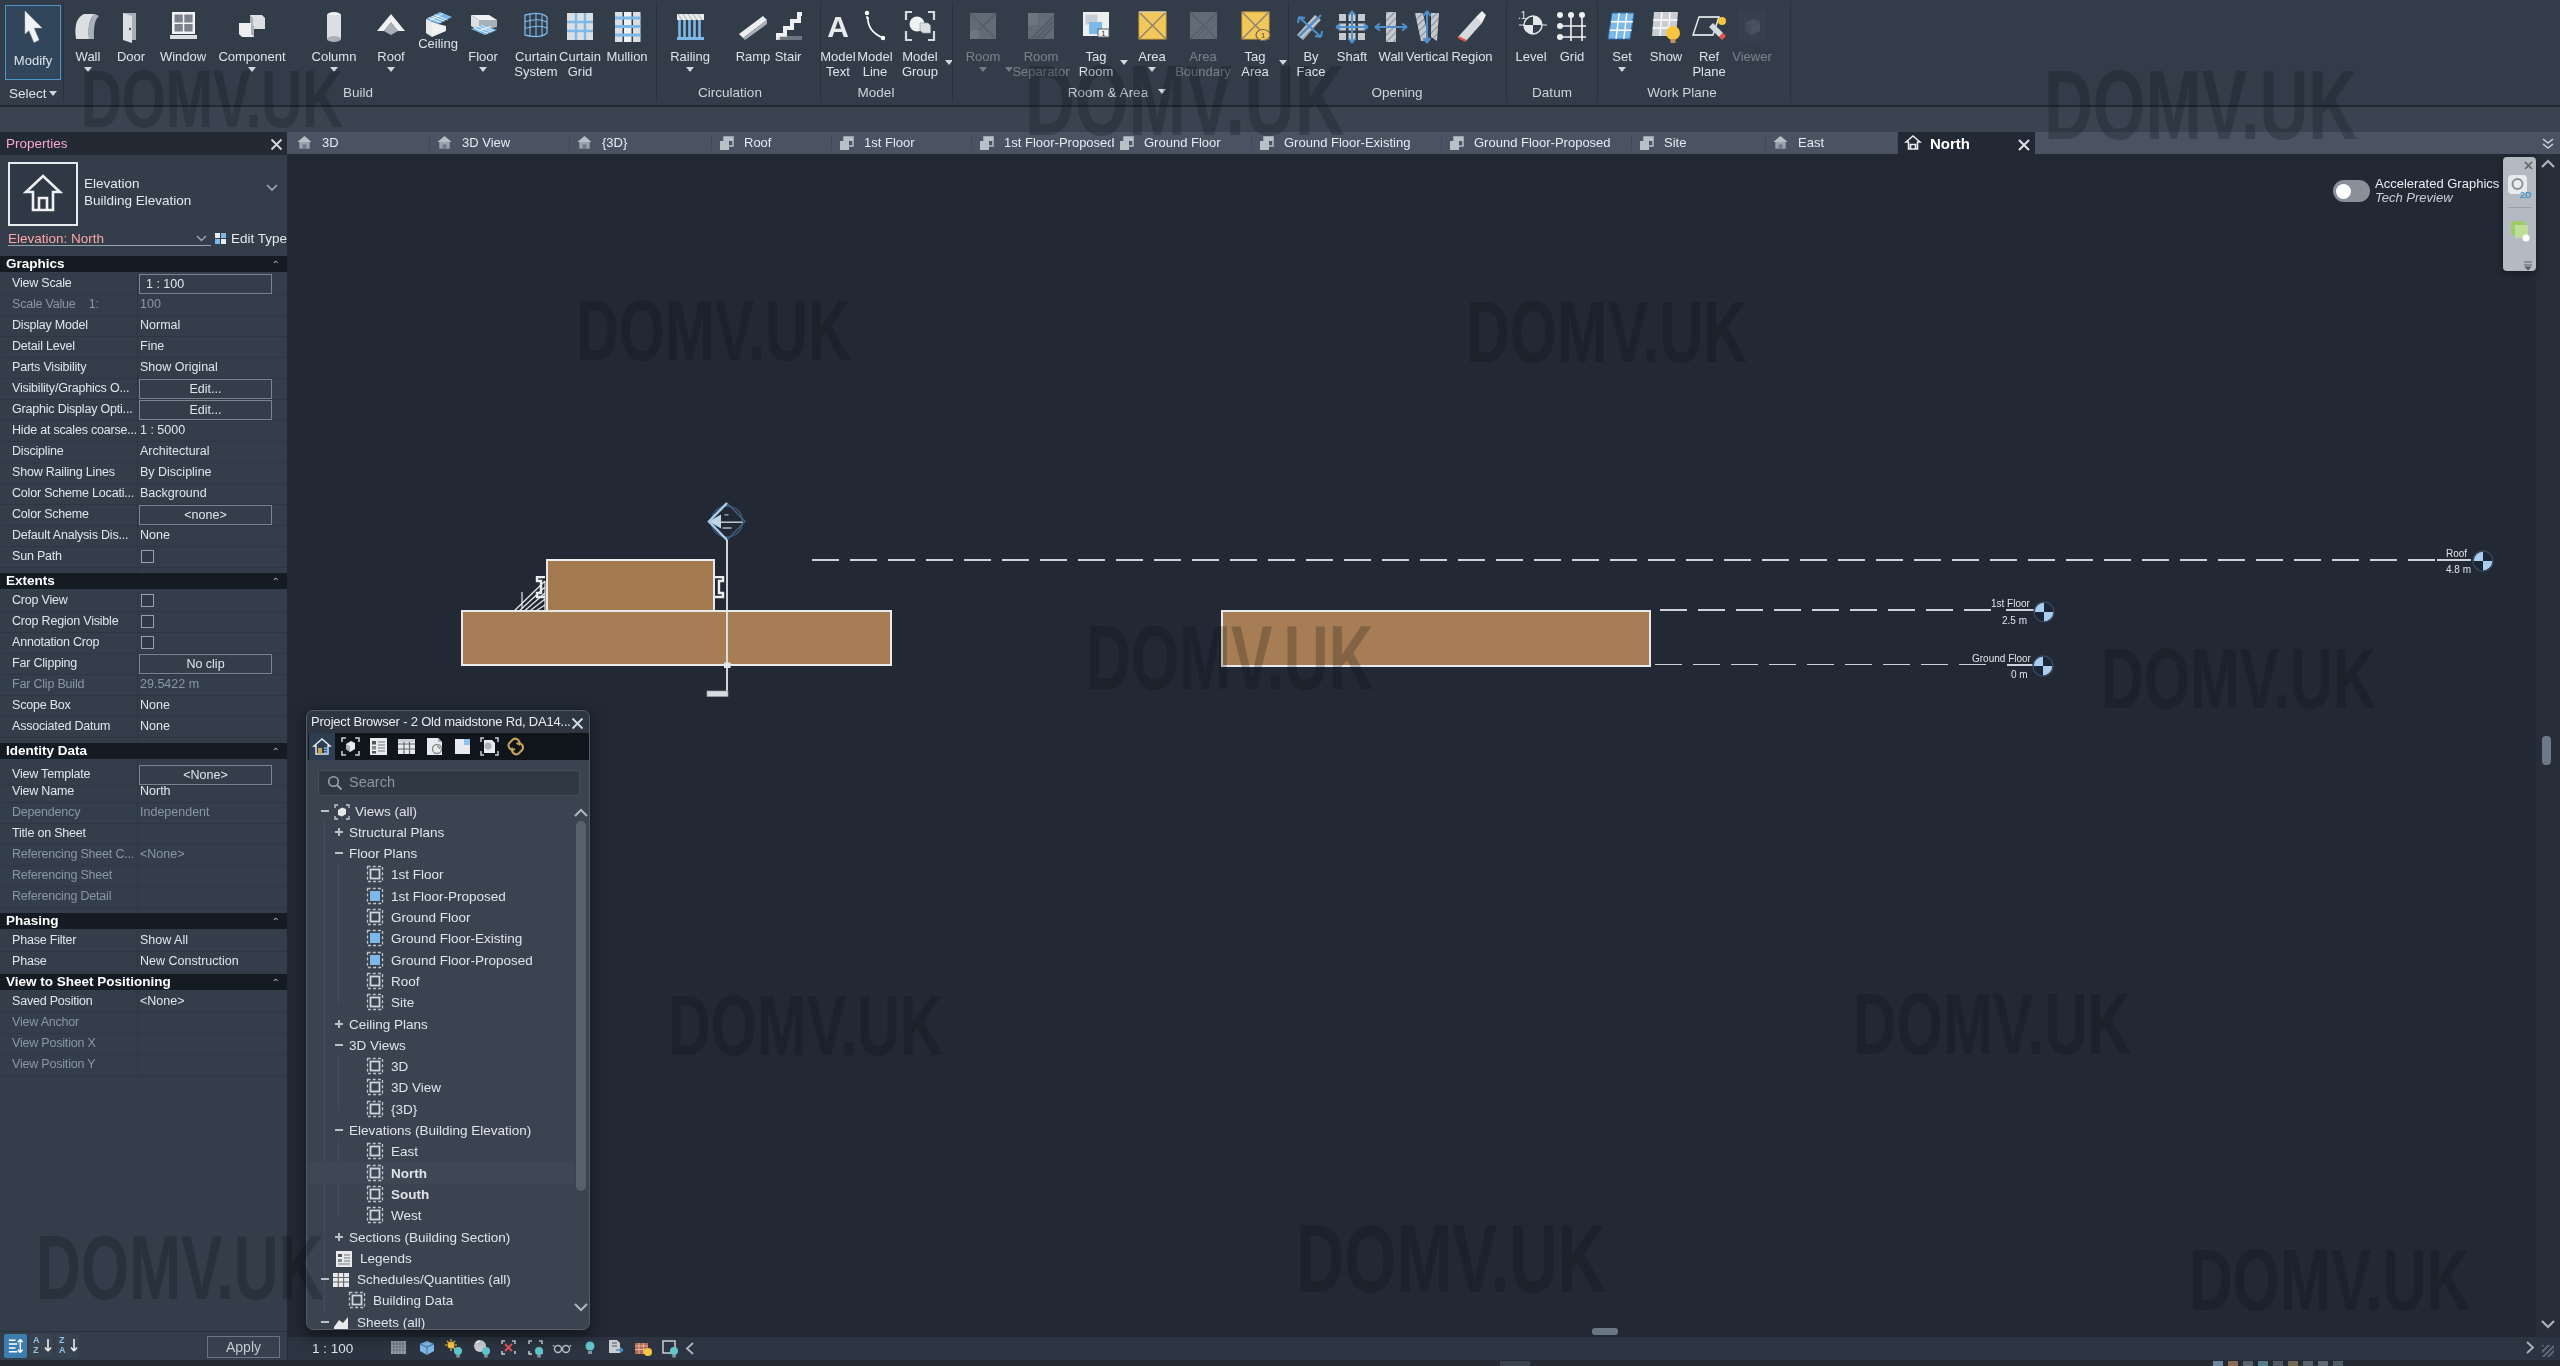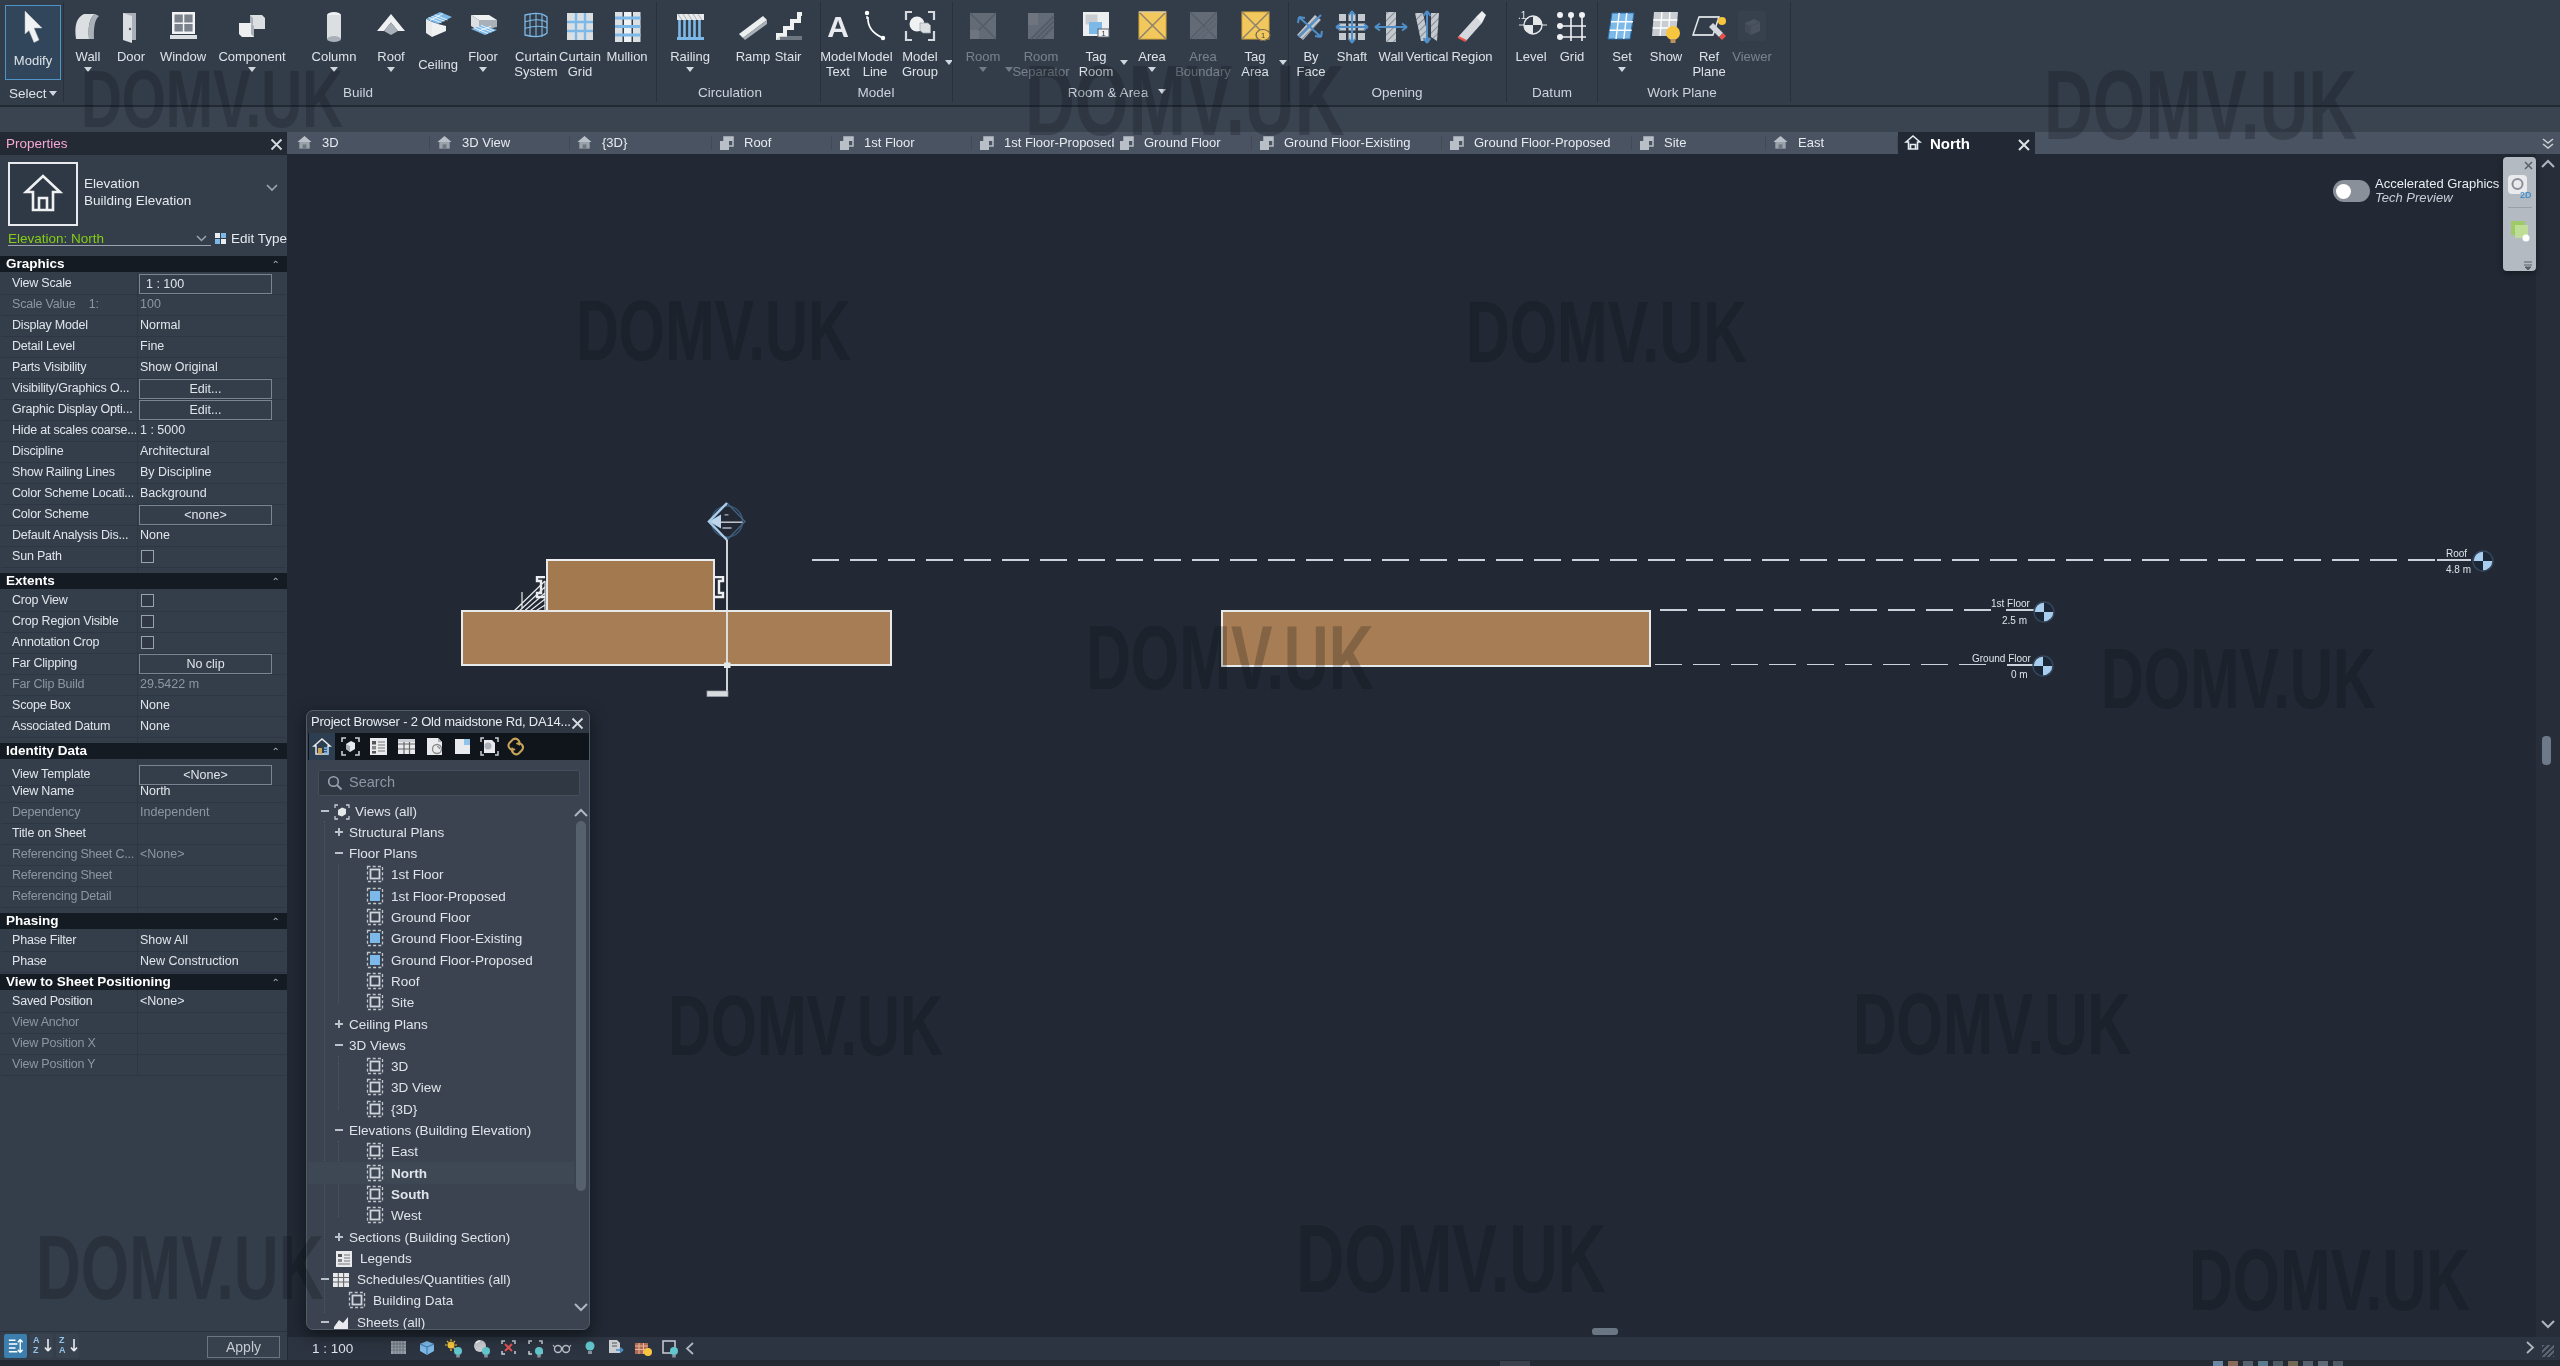--- a/index.html
+++ b/index.html
@@ -106,21 +106,21 @@
       <div class="caret" style="left:391px;top:67px"></div>
       <div class="abs" style="left:0;top:0">
         <svg class="abs" style="left:418px;top:7px" width="40" height="40" viewBox="0 0 40 40">
           <path d="M8,12 L22,5 L34,10 L20,17 Z" fill="#7db9e8"></path>
           <path d="M8,12 L20,17 L20,19 L8,14 Z" fill="#5a91c0"></path>
           <path d="M8,12 L8,26 L14,30 L14,15" fill="#e8eaec"></path>
           <path d="M14,30 L28,24 L28,19 L20,17 L14,15 Z" fill="#f0f1f3"></path>
           <path d="M10.5,10.5 L23.5,15.8 M13.5,9.3 L26.5,14.2 M16.5,7.8 L29.5,13 M12,13.5 L25,6.5" stroke="#fff" stroke-width="0.8"></path>
         </svg>
       </div>
-      <div class="ilabel" style="left:438px;top:58px">Ceiling</div>
+      <div class="ilabel" style="left:438px;top:37px">Ceiling</div>
       <div class="abs" style="left:0;top:0">
         <svg class="abs" style="left:463px;top:7px" width="40" height="40" viewBox="0 0 40 40">
           <path d="M8,8 L26,8 L34,13 L16,13 Z" fill="#eff0f2"></path>
           <path d="M8,8 L16,13 L16,24 L8,19 Z" fill="#dcdfe2"></path>
           <path d="M16,13 L34,13 L34,20 L16,24 Z" fill="#aab0b8"></path>
           <path d="M8,22 L22,28 L34,23 L20,18 Z" fill="#7db9e8"></path>
           <path d="M11,20.7 L25,26.5 M14.5,19.4 L28.5,25 M18,18.2 L31,23.8 M16,23.9 L28,19.3" stroke="#fff" stroke-width="0.8"></path>
         </svg>
       </div>
       <div class="ilabel" style="left:483px;top:50px">Floor</div>
@@ -553,21 +553,21 @@
       </svg>
       <div class="abs" style="left:8px;top:30px;width:70px;height:64px;background:#2f3945;border:2px solid #e8eaed"></div>
       <svg class="abs" style="left:22px;top:40px" width="42" height="42" viewBox="0 0 42 42">
         <path d="M4,20 L21,4 L38,20 L31,20 L31,38 L11,38 L11,20 Z M17,38 L17,26 L25,26 L25,38" fill="none" stroke="#eef0f2" stroke-width="2.6"></path>
       </svg>
       <div class="abs" style="left:84px;top:44px;font-size:13.5px;color:#e4e9ee">Elevation</div>
       <div class="abs" style="left:84px;top:61px;font-size:13.5px;color:#e4e9ee">Building Elevation</div>
       <svg class="abs" style="left:266px;top:52px" width="12" height="8" viewBox="0 0 12 8">
         <path d="M1,1 L6,6 L11,1" stroke="#9aa4b0" stroke-width="1.7" fill="none"></path>
       </svg>
-      <div class="abs" style="left:8px;top:99px;font-size:13.5px;color:#84cc16">Elevation: North</div>
+      <div class="abs" style="left:8px;top:99px;font-size:13.5px;color:#fca5a5">Elevation: North</div>
       <svg class="abs" style="left:196px;top:103px" width="11" height="7" viewBox="0 0 11 7">
         <path d="M1,1 L5.5,5.5 L10,1" stroke="#9aa4b0" stroke-width="1.5" fill="none"></path>
       </svg>
       <div class="abs" style="left:8px;top:113px;width:203px;height:1px;background:#9aa3ae"></div>
       <svg class="abs" style="left:214px;top:100px" width="13" height="13" viewBox="0 0 13 13">
         <rect x="1" y="1" width="5" height="5" fill="#e8ecf0"></rect>
         <rect x="7" y="1" width="5" height="5" fill="#7db9e8"></rect>
         <rect x="1" y="7" width="5" height="5" fill="#7db9e8"></rect>
         <rect x="7" y="7" width="5" height="5" fill="#e8ecf0"></rect>
       </svg>

